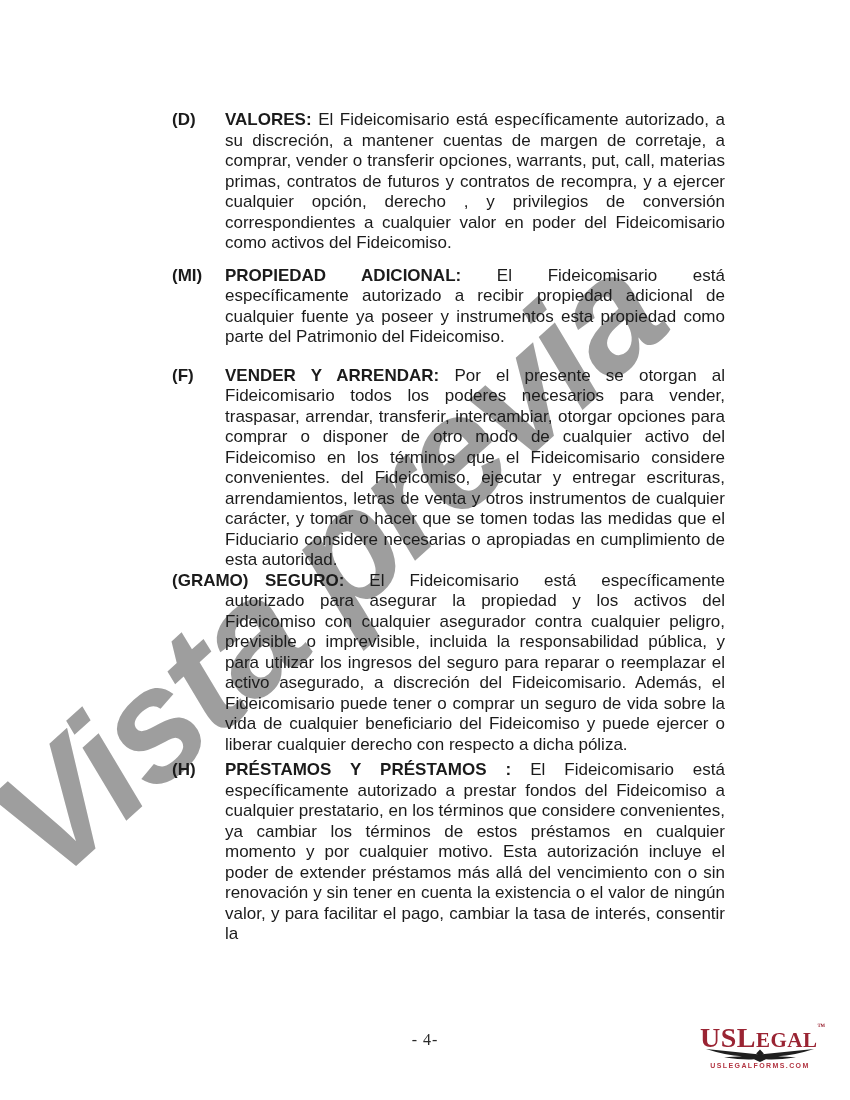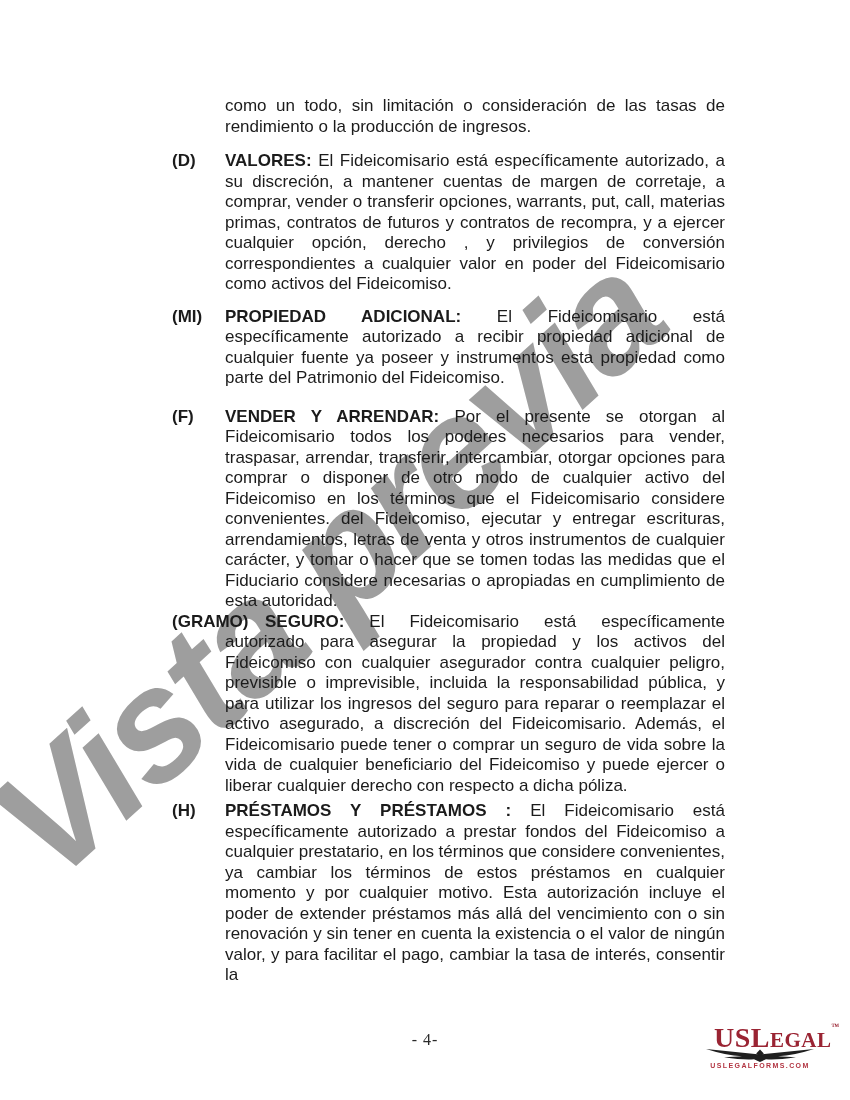--- a/index.html
+++ b/index.html
@@ -83,21 +83,20 @@
     width:120px;
     text-align:center;
     z-index:2;
   }
   .logo-word {
     font-family:"Liberation Serif", serif;
     font-weight:700;
     color:#9a2433;
     line-height:1;
     white-space:nowrap;
-    margin-left:14px;
   }
   .logo-word .lg { font-size:28px; letter-spacing:0.5px; }
   .logo-word .sm { font-size:21px; letter-spacing:0.5px; }
   .logo-word .tm {
     font-size:8px;
     vertical-align:top;
     position:relative; top:-1px;
     color:#9a2433;
   }
   .logo-wings { display:block; margin:-3px auto 0 auto; }
@@ -113,21 +112,20 @@
 </style>
 </head>
 <body>
 
 <div class="page">
 
   <div class="watermark">Vista previa</div>
 
   <main class="content">
 
-    <p class="para intro">como un todo, sin limitación o consideración de las tasas de rendimiento o la producción de ingresos.</p>
 
     <div class="item item-d">
       <span class="label">(D)</span>
       <p class="para"><span class="heading">VALORES:</span> <span>El Fideicomisario está específicamente autorizado, a su discreción, a mantener cuentas de margen de corretaje, a comprar, vender o transferir opciones, warrants, put, call, materias primas, contratos de futuros y contratos de recompra, y a ejercer cualquier opción, derecho , y privilegios de conversión correspondientes a cualquier valor en poder del Fideicomisario como activos del Fideicomiso.</span></p>
     </div>
 
     <div class="item item-mi">
       <span class="label">(MI)</span>
       <p class="para"><span class="heading">PROPIEDAD ADICIONAL:</span> <span>El Fideicomisario está específicamente autorizado a recibir propiedad adicional de cualquier fuente ya poseer y instrumentos esta propiedad como parte del Patrimonio del Fideicomiso.</span></p>
     </div>

